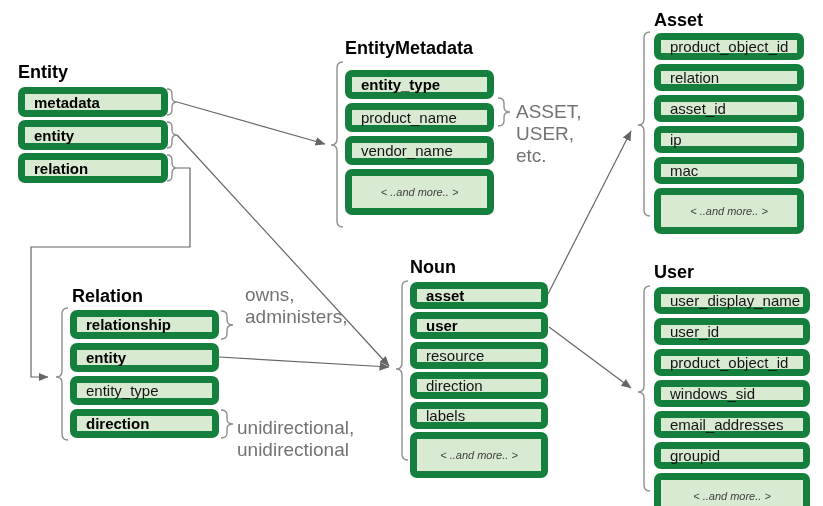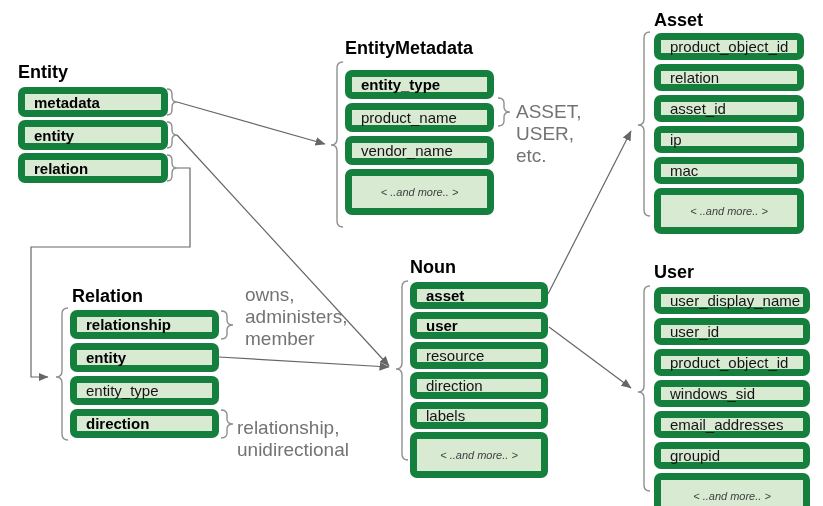--- a/index.html
+++ b/index.html
@@ -126,20 +126,19 @@
   </div>
 
   <div class="note" id="note-entity-type">
     <div>ASSET,</div>
     <div>USER,</div>
     <div>etc.</div>
   </div>
   <div class="note" id="note-relationship">
     <div>owns,</div>
     <div>administers,</div>
-    <div>member</div>
   </div>
   <div class="note" id="note-direction">
-    <div>relationship,</div>
+    <div>unidirectional,</div>
     <div>unidirectional</div>
   </div>
 
 </div>
 
 </body></html>

